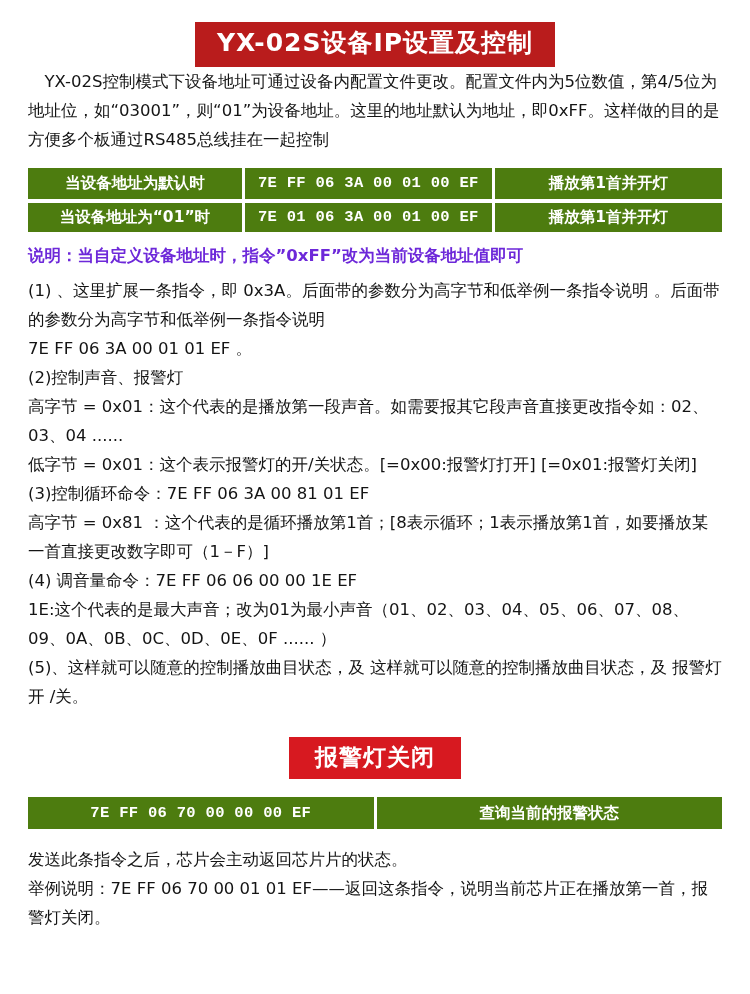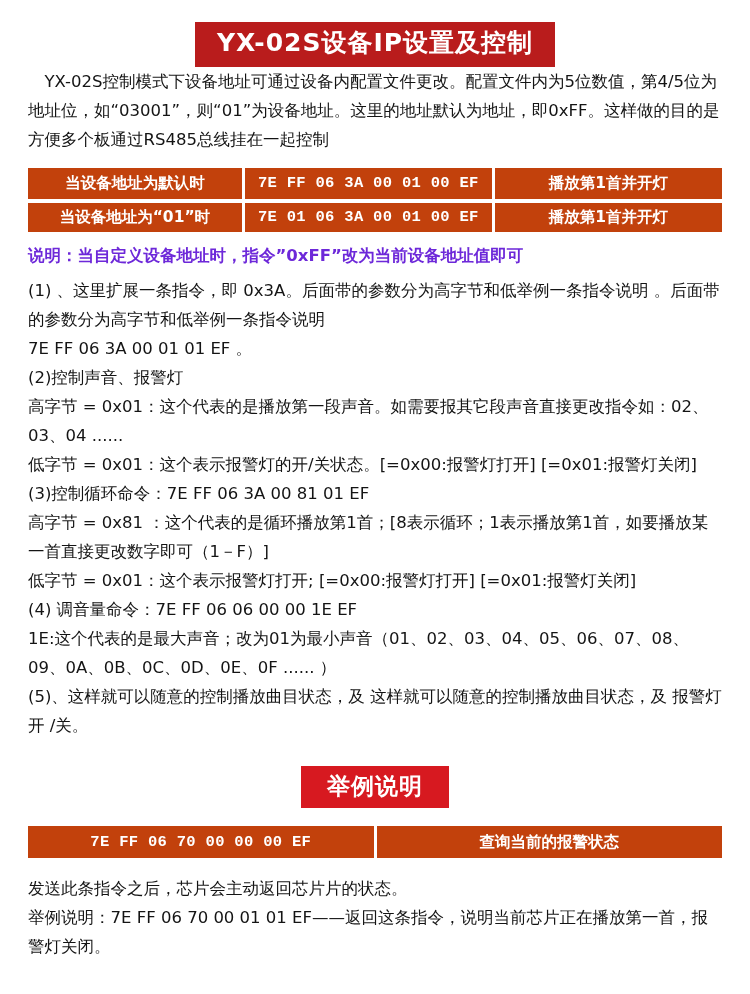--- a/index.html
+++ b/index.html
@@ -69,21 +69,21 @@
 
   
   .cmd-table {
     width: 100%;
     border-collapse: collapse;
     table-layout: fixed;
     margin-bottom: 4px;
   }
   .cmd-table tr { height: 33px; }
   .cmd-table td {
-    background: #c2410c;
+    background: #4d7c0f;
     color: #ffffff;
     text-align: center;
     vertical-align: middle;
     font-size: 15.5px;
     font-weight: bold;
     border-right: 3px solid #ffffff;
     border-bottom: 4px solid #ffffff;
     padding: 2px 4px;
     line-height: 1.2;
   }
@@ -142,28 +142,27 @@
   <p class="note">说明：当自定义设备地址时，指令”0xFF”改为当前设备地址值即可</p>
 
   <div class="body-block">
     <p class="para">(1) 、这里扩展一条指令，即 0x3A。后面带的参数分为高字节和低举例一条指令说明 。后面带的参数分为高字节和低举例一条指令说明</p>
     <p class="para">7E FF 06 3A 00 01 01 EF 。</p>
     <p class="para">(2)控制声音、报警灯</p>
     <p class="para">高字节 = 0x01：这个代表的是播放第一段声音。如需要报其它段声音直接更改指令如：02、03、04 ......</p>
     <p class="para">低字节 = 0x01：这个表示报警灯的开/关状态。[=0x00:报警灯打开] [=0x01:报警灯关闭]</p>
     <p class="para">(3)控制循环命令：7E FF 06 3A 00 81 01 EF</p>
     <p class="para">高字节 = 0x81 ：这个代表的是循环播放第1首；[8表示循环；1表示播放第1首，如要播放某一首直接更改数字即可（1－F）]</p>
-    <p class="para">低字节 = 0x01：这个表示报警灯打开; [=0x00:报警灯打开] [=0x01:报警灯关闭]</p>
     <p class="para">(4) 调音量命令：7E FF 06 06 00 00 1E EF</p>
     <p class="para">1E:这个代表的是最大声音；改为01为最小声音（01、02、03、04、05、06、07、08、09、0A、0B、0C、0D、0E、0F ...... ）</p>
     <p class="para">(5)、这样就可以随意的控制播放曲目状态，及 这样就可以随意的控制播放曲目状态，及 报警灯开 /关。</p>
   </div>
 
   <div class="banner-wrap title-gap-mid">
-    <div class="banner banner-red">举例说明</div>
+    <div class="banner banner-red">报警灯关闭</div>
   </div>
 
   <table class="cmd-table query-table" style="margin-top:18px;">
     <tbody>
       <tr>
         <td class="q-col-a mono">7E FF 06 70 00 00 00 EF</td>
         <td class="q-col-b">查询当前的报警状态</td>
       </tr>
     </tbody>
   </table>

